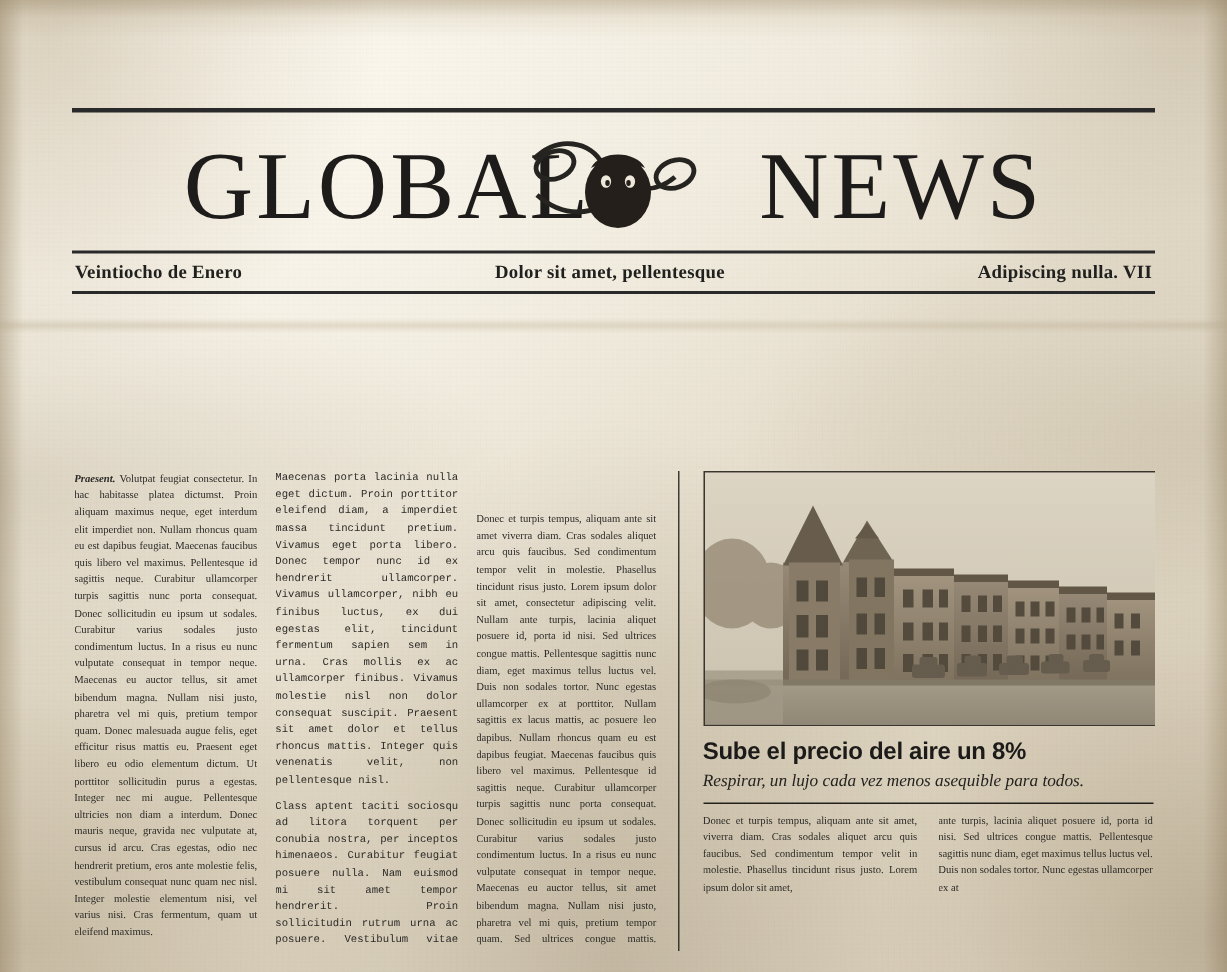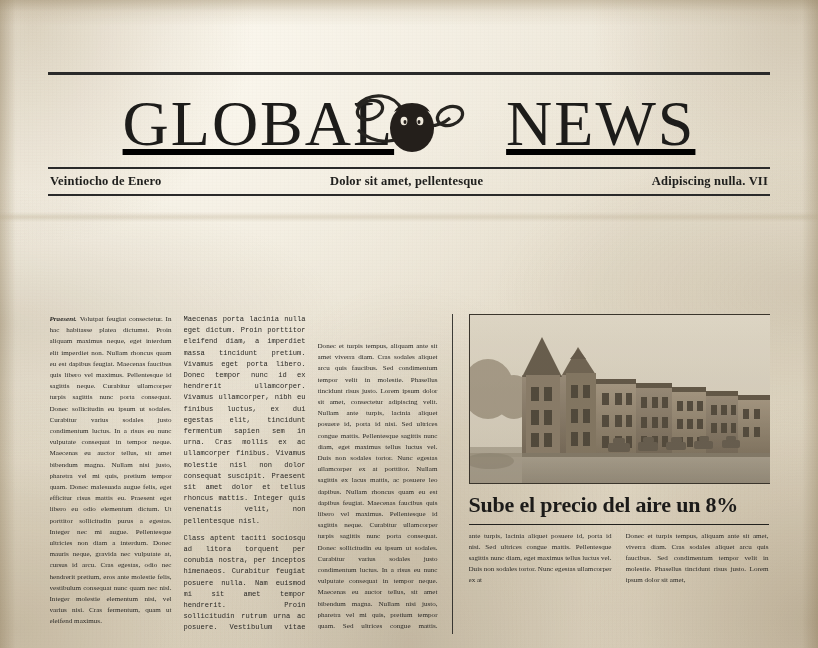--- a/index.html
+++ b/index.html
@@ -102,21 +102,20 @@
     height: 3px;
     background: #2a2a2a;
   }
   .masthead {
     position: relative;
     height: 78px;
     display: flex;
     align-items: center;
     justify-content: center;
     margin-top: 10px;
-    text-decoration: underline;
   }
   .masthead-title {
     font-family: "Liberation Serif", serif;
     font-size: 64px;
     letter-spacing: 2px;
     color: #1d1c1a;
     white-space: nowrap;
     font-weight: 400;
   }
   .masthead-title .gap {
@@ -195,22 +194,22 @@
     width: 300px;
     height: 168px;
     border: 1px solid #3a352c;
     overflow: hidden;
     position: relative;
     background: #cfc9ba;
   }
   .photo-frame svg { display: block; }
 
   .headline {
-    font-family: Liberation Serif, serif;
-    font-size: 22px;
+    font-family: Liberation Sans, sans-serif;
+    font-size: 16px;
     font-weight: bold;
     color: #1c1b19;
     margin-top: 9px;
     line-height: 1.12;
     letter-spacing: -0.2px;
   }
   .subhead {
     font-family: "Liberation Serif", serif;
     font-size: 11.5px;
     font-style: italic;
@@ -433,27 +432,28 @@
             <g fill="#7e776b" opacity="0.7">
               <ellipse cx="20" cy="146" rx="24" ry="8"></ellipse>
             </g>
 
             <rect x="0" y="0" width="300" height="168" fill="#b29a6e" opacity="0.20"></rect>
             <rect x="0" y="0" width="300" height="168" fill="url(#skyg)" opacity="0.06"></rect>
           </svg>
         </div>
 
         <div class="headline">Sube el precio del aire un 8%</div>
+        <div class="subhead">Respirar, un lujo cada vez menos asequible para todos.</div>
         <div class="hr-thin"></div>
 
         <div class="right-cols clip" style="height:78px;">
+          <div class="col clip" style="height:78px;">
+            <p>Donec et turpis tempus, aliquam ante sit amet, viverra diam. Cras sodales aliquet arcu quis faucibus. Sed condimentum tempor velit in molestie. Phasellus tincidunt risus justo. Lorem ipsum dolor sit amet,</p>
+          </div>
           <div class="col clip" style="height:78px;">
             <p>ante turpis, lacinia aliquet posuere id, porta id nisi. Sed ultrices congue mattis. Pellentesque sagittis nunc diam, eget maximus tellus luctus vel. Duis non sodales tortor. Nunc egestas ullamcorper ex at</p>
           </div>
-          <div class="col clip" style="height:78px;">
-            <p>Donec et turpis tempus, aliquam ante sit amet, viverra diam. Cras sodales aliquet arcu quis faucibus. Sed condimentum tempor velit in molestie. Phasellus tincidunt risus justo. Lorem ipsum dolor sit amet,</p>
-          </div>
         </div>
 
       </div>
     </div>
   </div>
 </div>
 
 </body></html>

